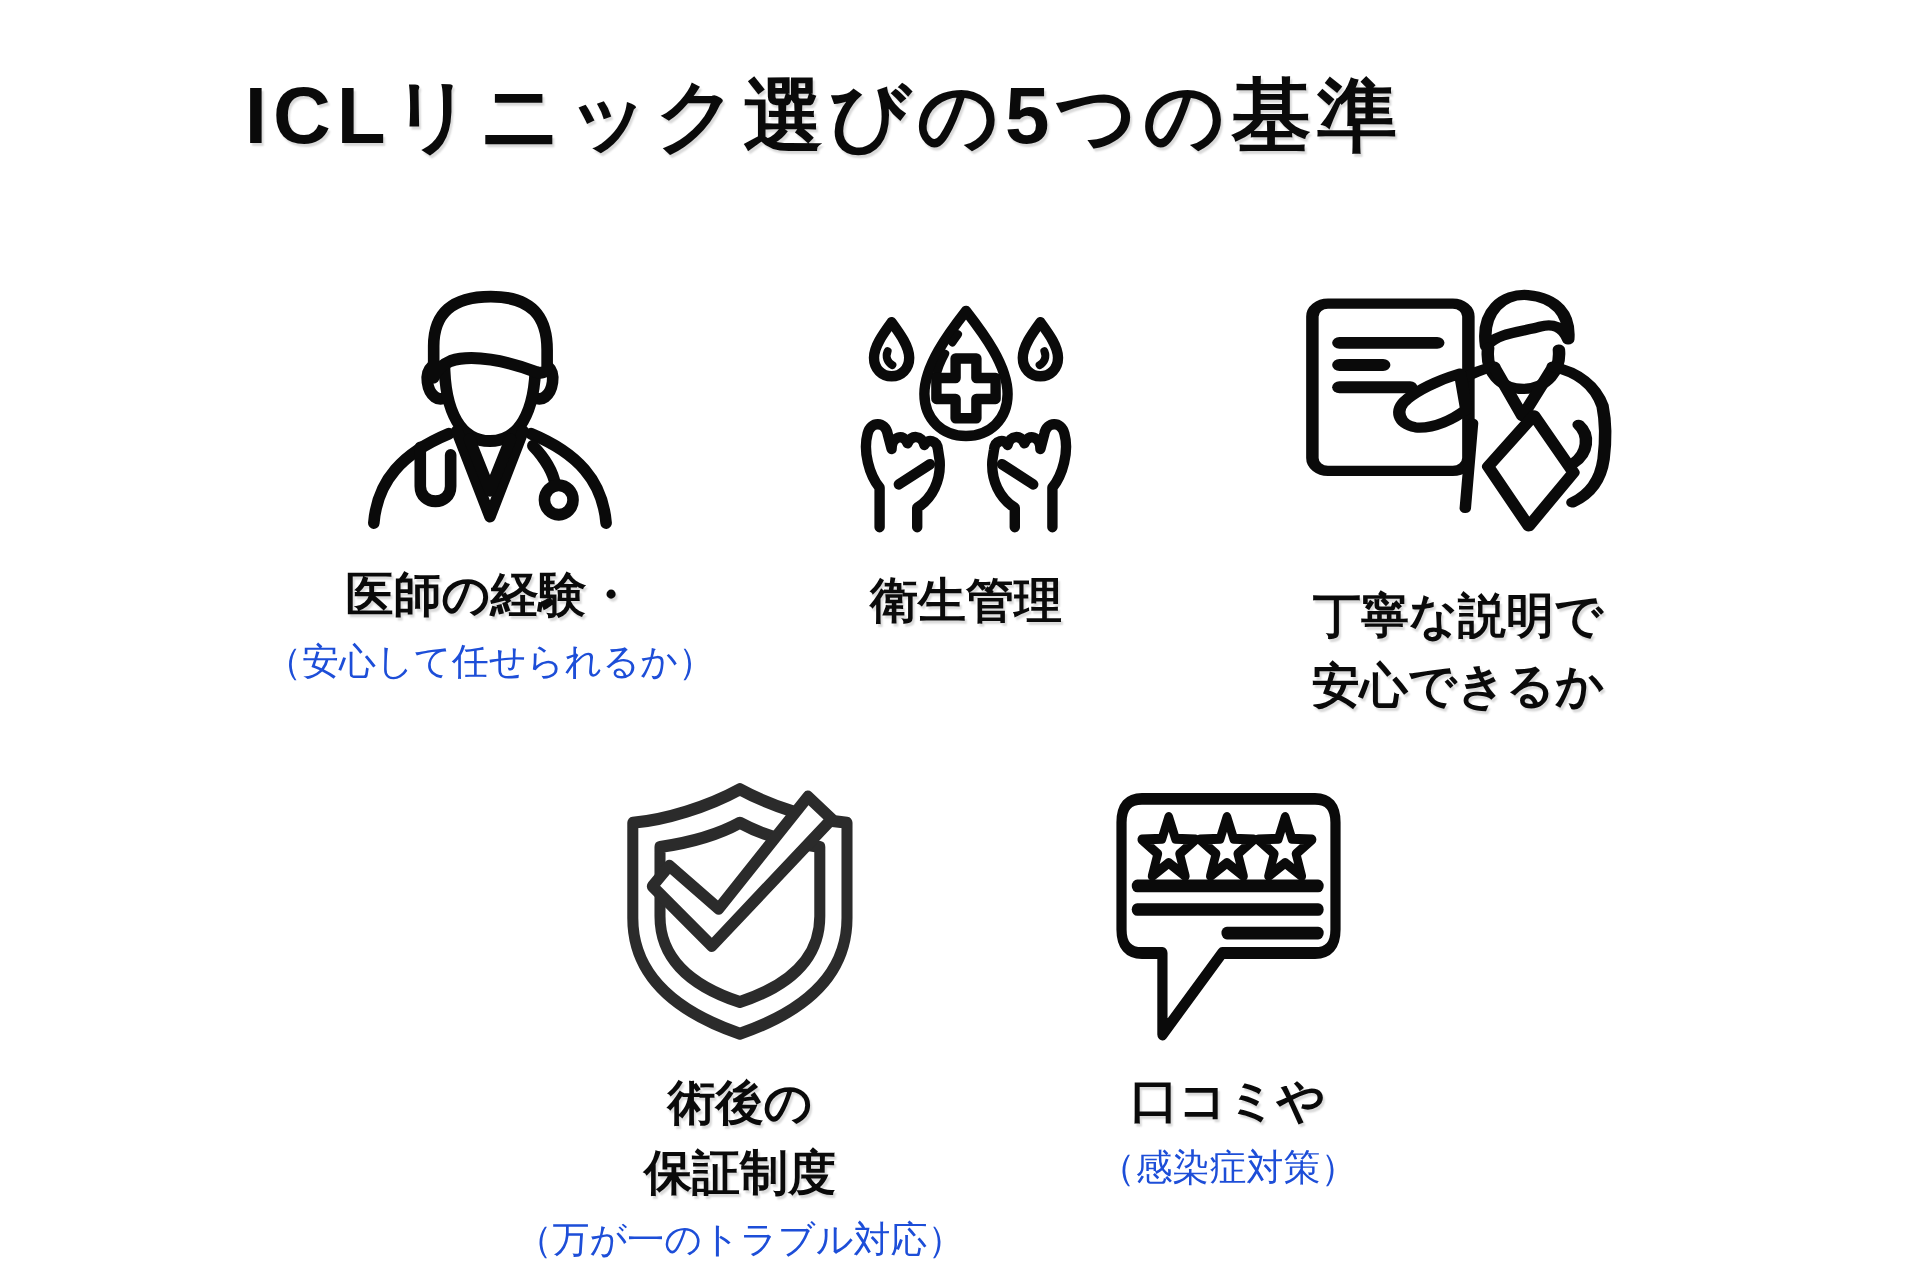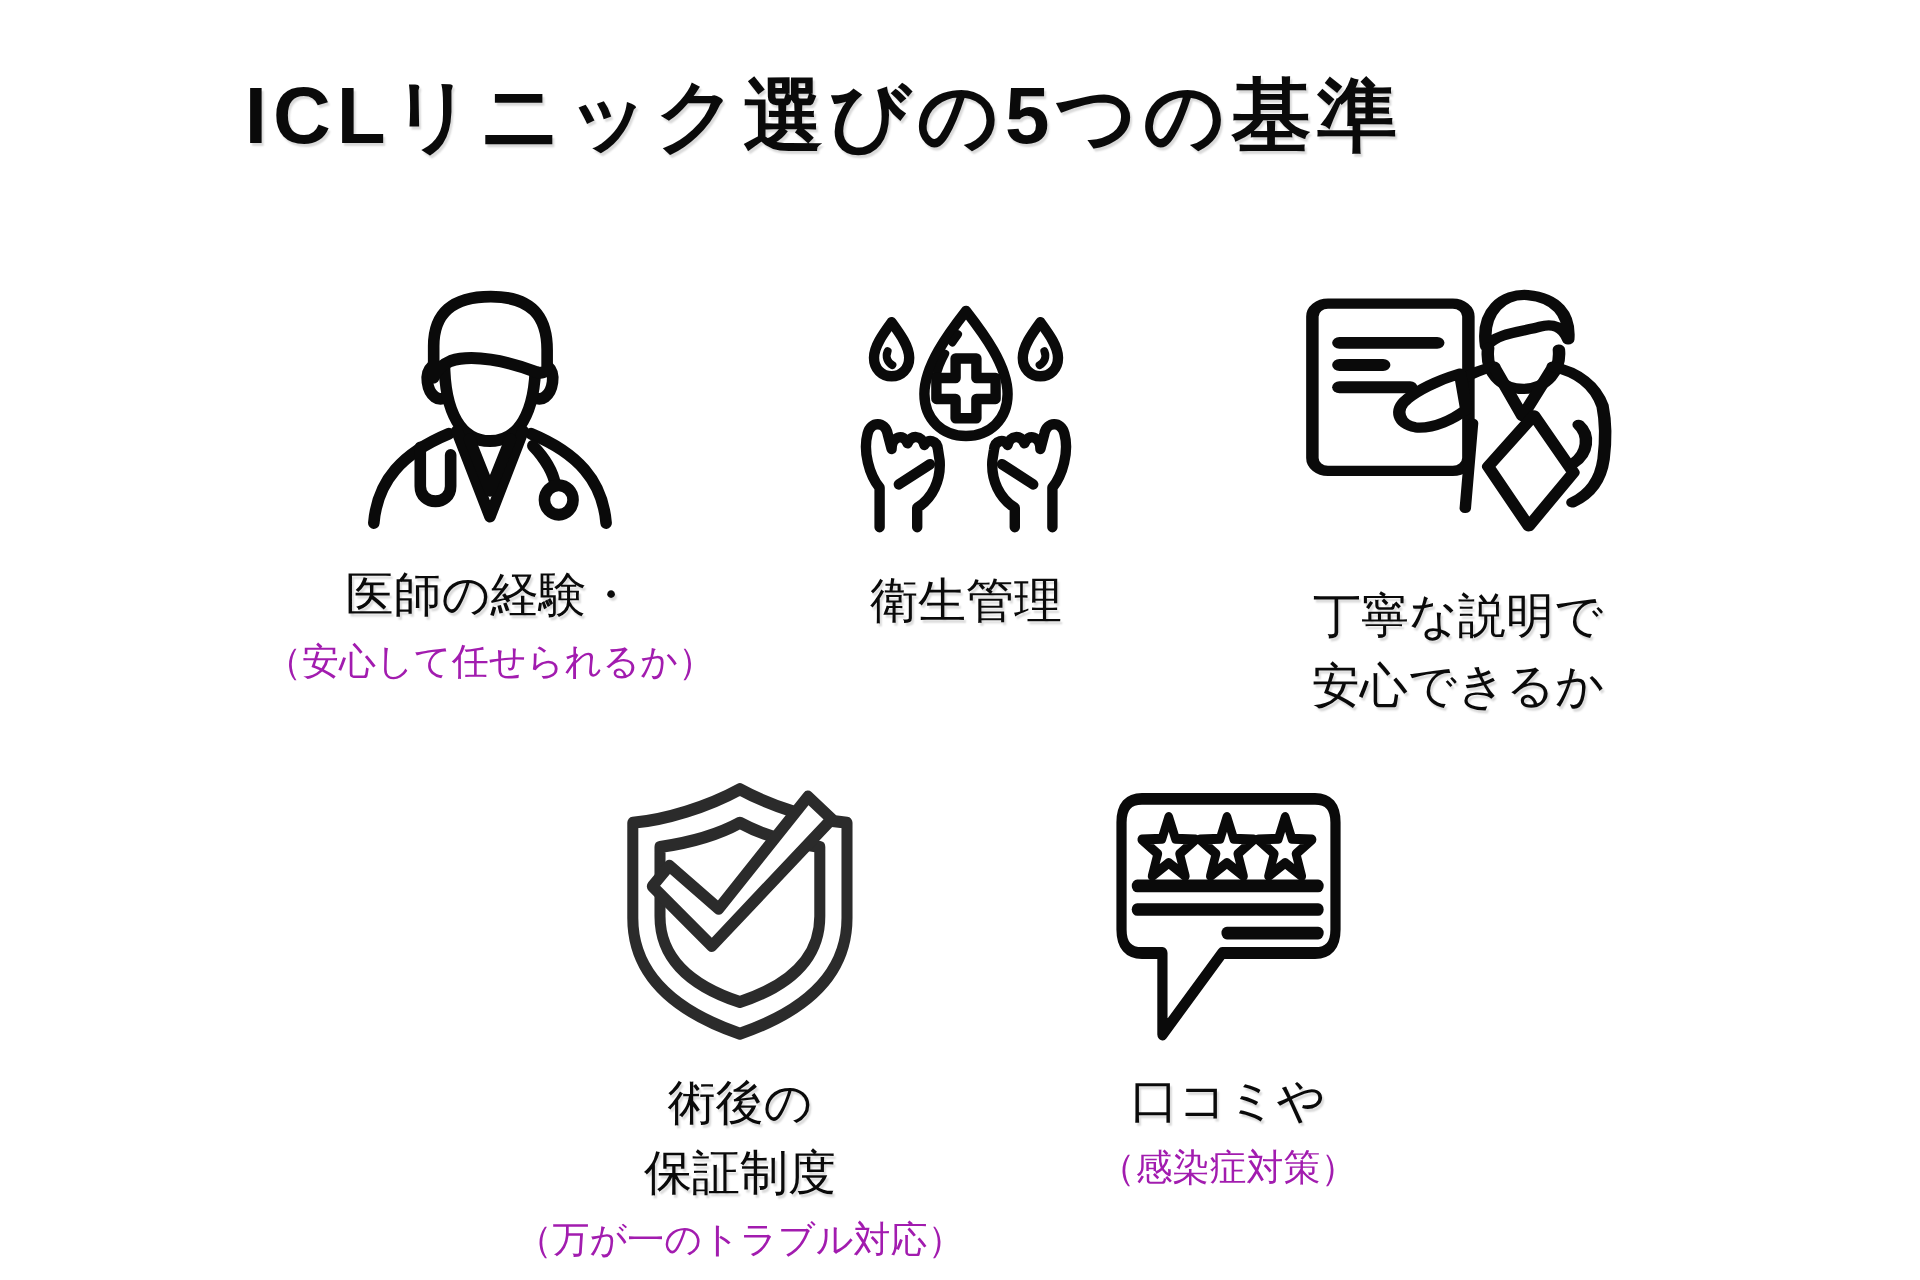--- a/index.html
+++ b/index.html
@@ -23,28 +23,28 @@
     transform:translateX(-50%);
     display:flex;flex-direction:column;align-items:center;
   }
   .col .icon{display:block;}
   .c1{left:490px;top:258px;}   .c1 .icon{margin-bottom:26px;}
   .c2{left:958px;top:290px;margin-left:8px;}   .c2 .icon{margin-bottom:34px;}
   .c3{left:1458px;top:278px;}  .c3 .icon{margin-bottom:47px;}
   .c4{left:740px;top:778px;}   .c4 .icon{margin-bottom:10px;}
   .c5{left:1228px;top:788px;}  .c5 .icon{margin-bottom:6px;}
   .label{
-    font-size:48px;font-weight:400;line-height:70px;
+    font-size:48px;font-weight:700;line-height:70px;
     text-align:center;color:#0a0a0a;white-space:nowrap;
     text-shadow:2px 3px 2px rgba(0,0,0,0.15);
   }
   .label .line{display:block;}
   .note{
     font-size:37px;line-height:48px;font-weight:400;
-    color:#a21caf;text-align:center;margin-top:8px;white-space:nowrap;
+    color:#1d4ed8;text-align:center;margin-top:8px;white-space:nowrap;
   }
   svg{overflow:visible;}
 </style>
 </head>
 <body>
 
 <div class="canvas">
 
   <h1 class="page-title">ICLリニック選びの5つの基準</h1>
 

